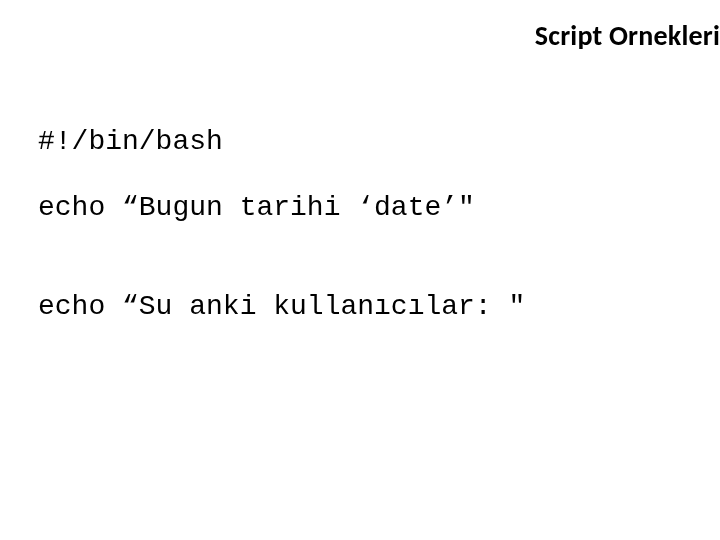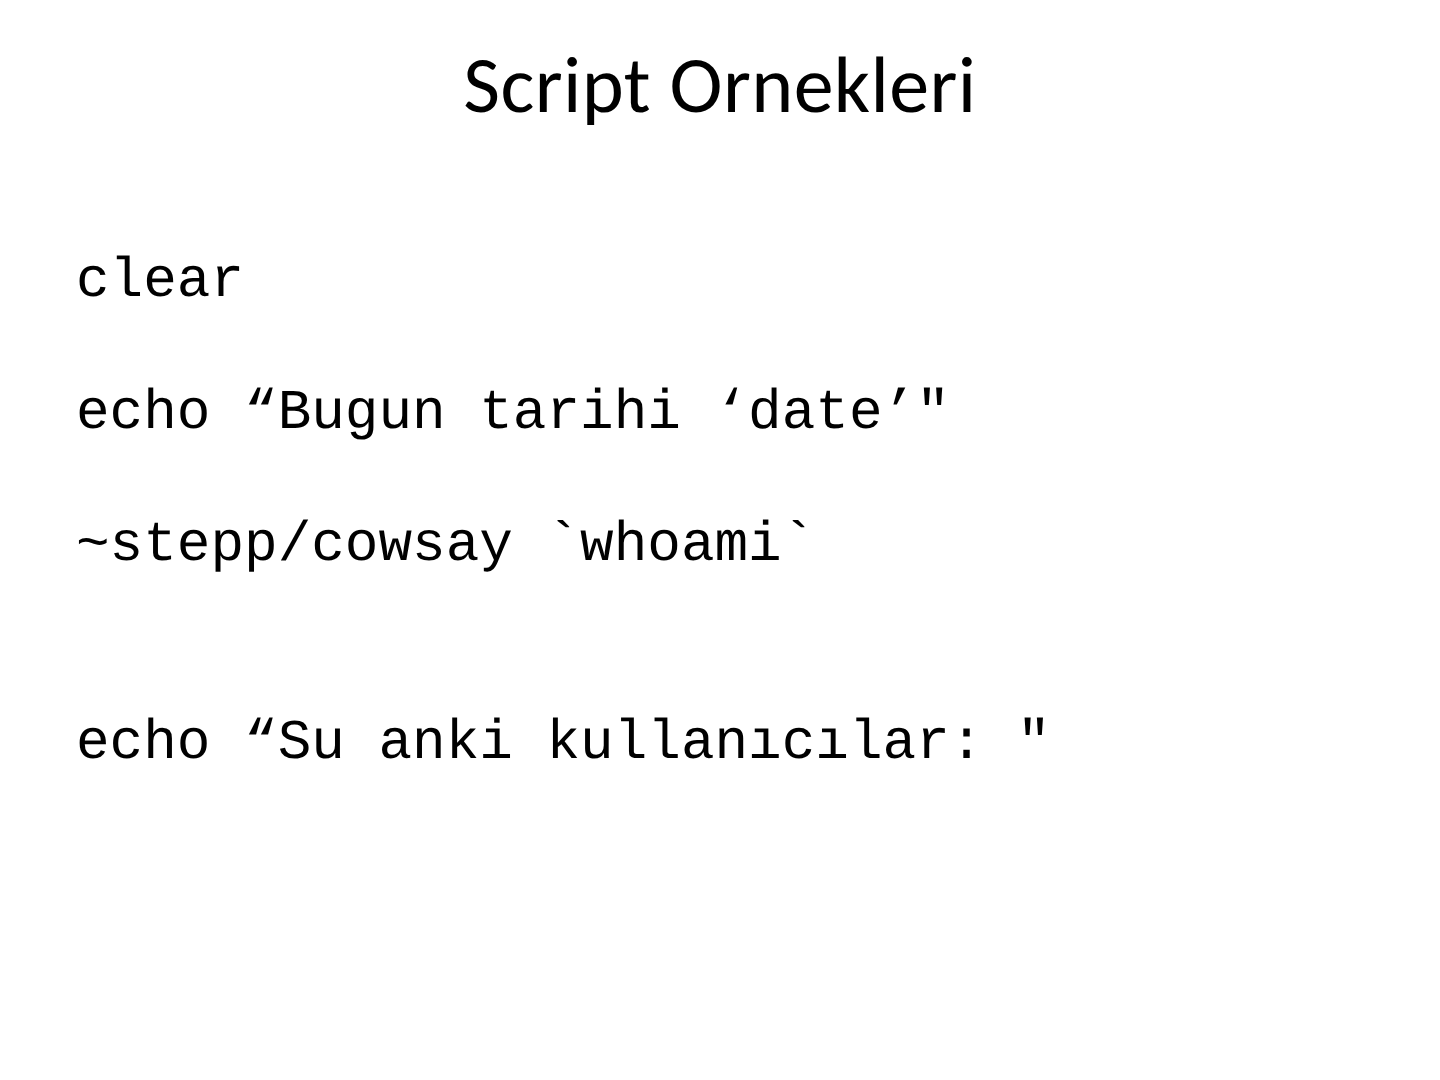--- a/index.html
+++ b/index.html
@@ -15,23 +15,23 @@
     position: relative;
     width: 720px;
     height: 540px;
     box-sizing: border-box;
   }
   .title {
     position: absolute;
     top: 18px;
     left: 0;
     width: 100%;
-    text-align: center;
-    font-size: 40px;
-    font-weight: 400;
+    text-align: right;
+    font-size: 28px;
+    font-weight: 700;
     letter-spacing: 0.2px;
   }
   .code-block {
     position: absolute;
     top: 92px;
     left: 38px;
     right: 38px;
     font-family: Consolas, "Courier New", monospace;
     font-size: 28px;
     line-height: 1.18;
@@ -42,21 +42,20 @@
     display: block;
   }
 </style>
 </head>
 <body>
 
 <div class="slide">
   <div class="title">Script Ornekleri</div>
 
   <div class="code-block">
-<span class="code-line">clear</span>
+<span class="code-line">#!/bin/bash</span>
 <span class="code-line">echo “Bugun tarihi ‘date’"</span>
-<span class="code-line">~stepp/cowsay `whoami`</span>
 <span class="code-line"></span>
 <span class="code-line">echo “Su anki kullanıcılar: "</span>
 
 
   </div>
 </div>
 
 </body></html>

